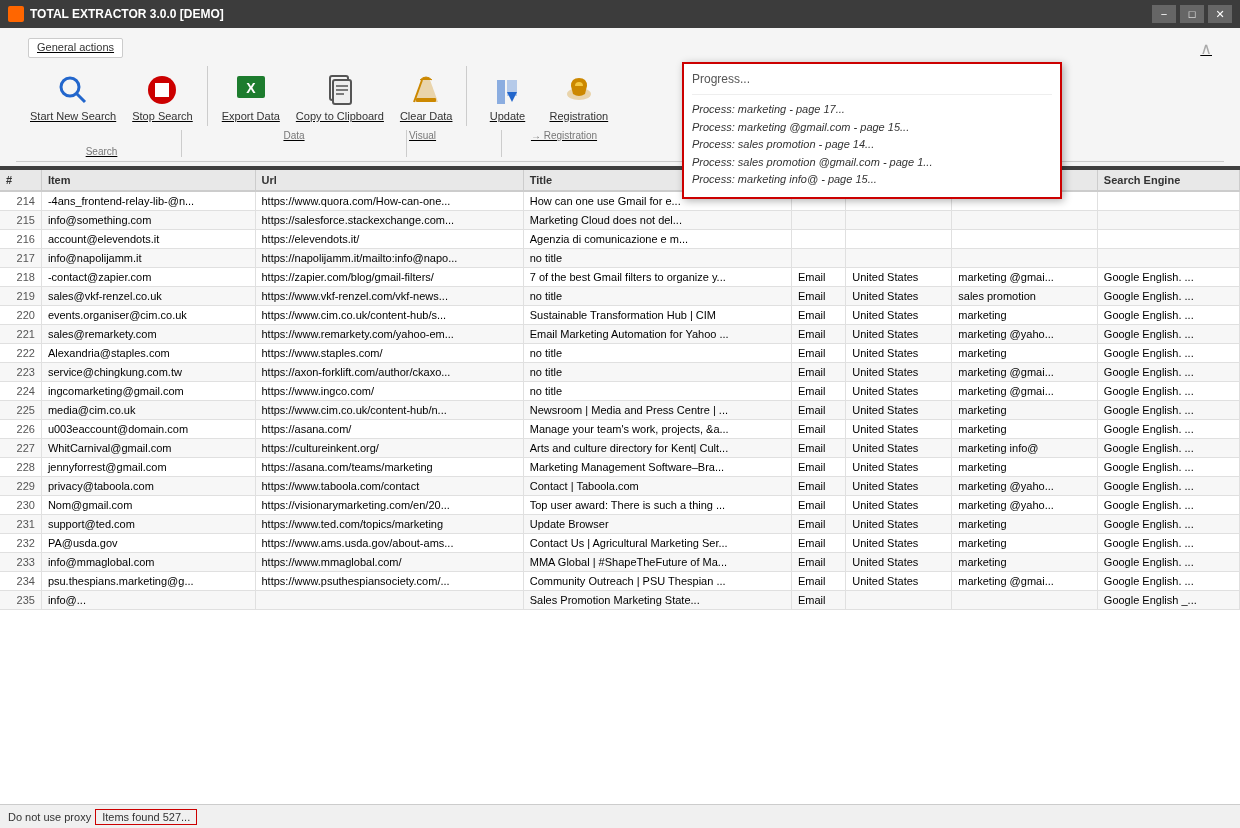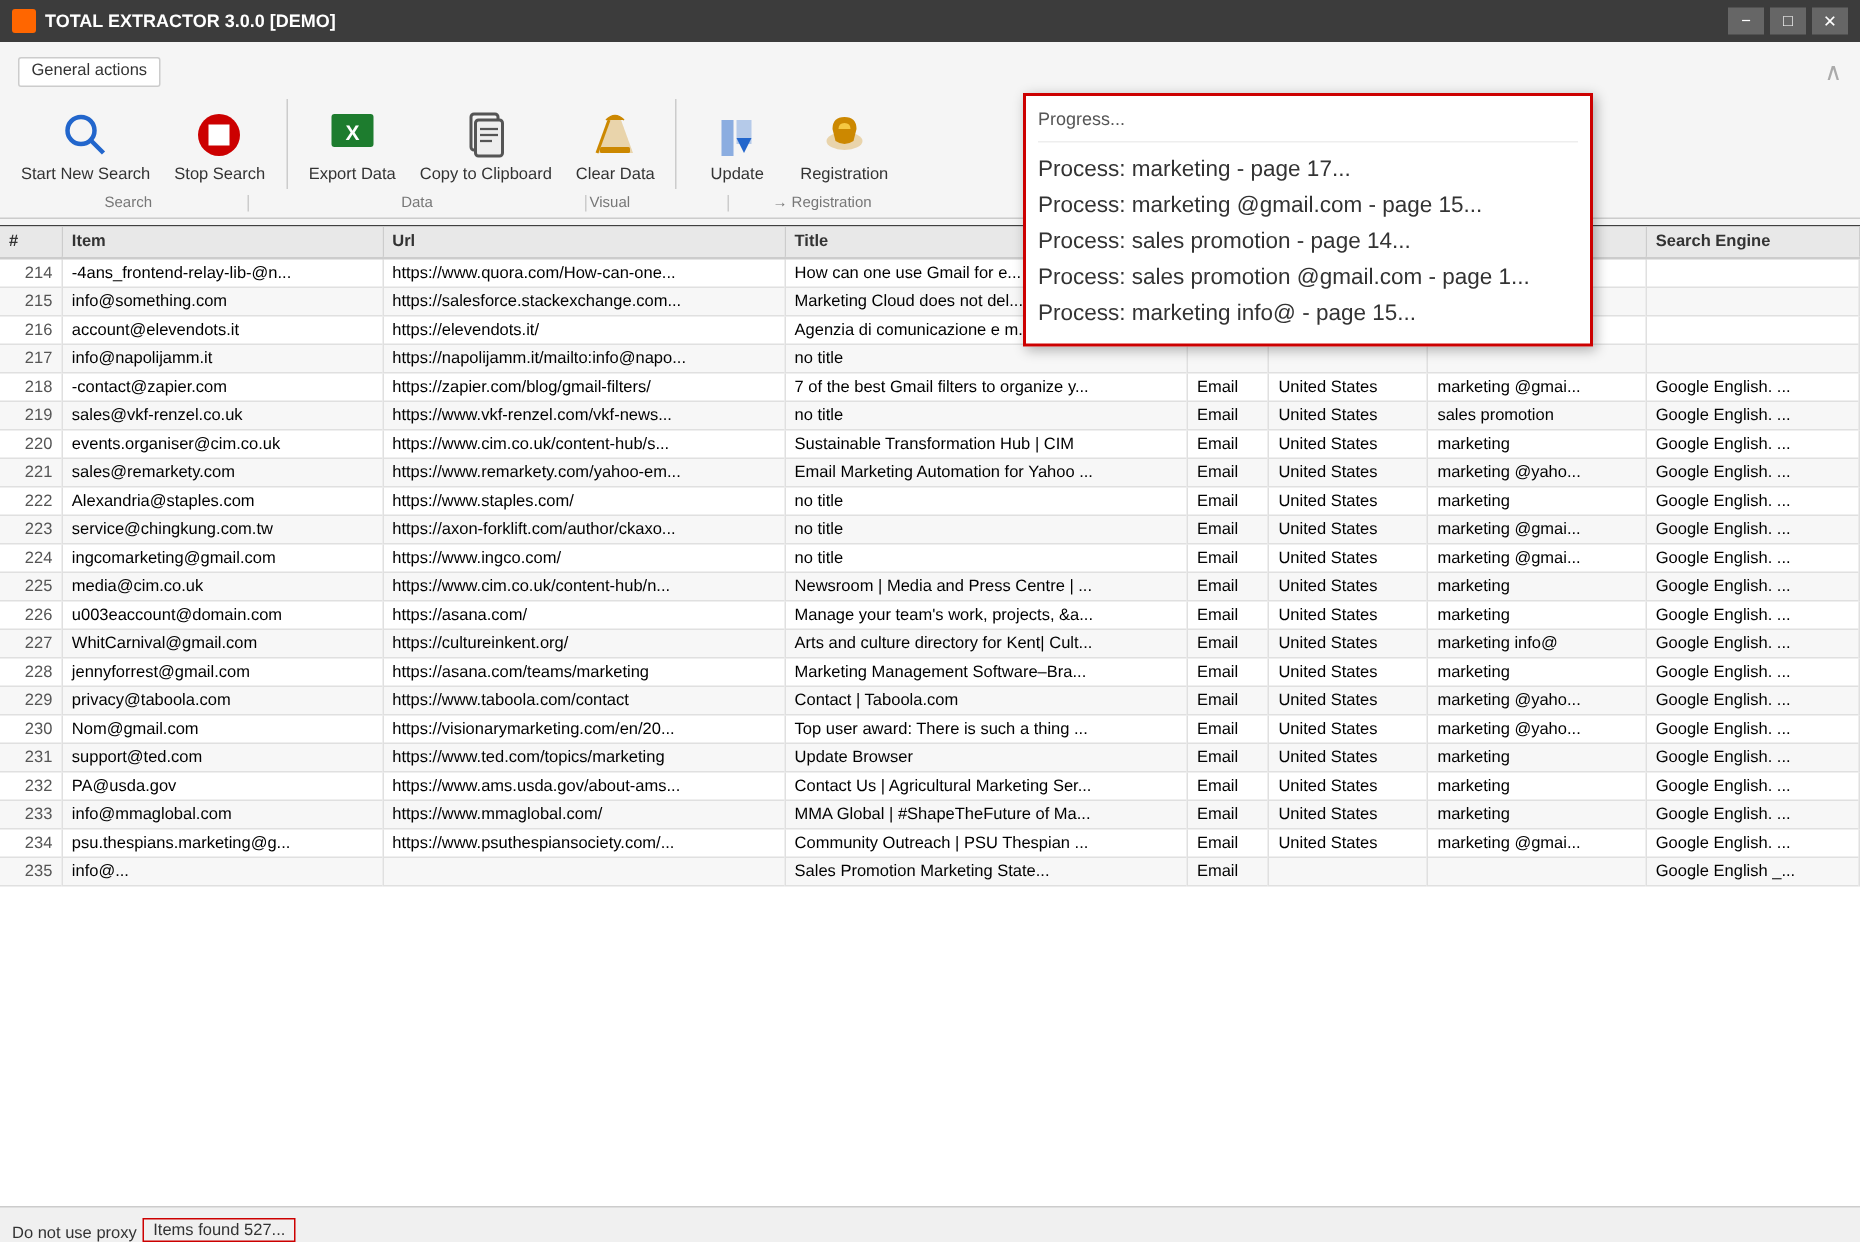--- a/index.html
+++ b/index.html
@@ -20,22 +20,23 @@
     .title-bar-title { font-size: 12px; font-weight: bold; text-align: right; }
     .title-bar-controls { display: flex; gap: 4px; }
     .title-bar-btn {
       width: 24px; height: 18px; background: #666; color: #fff;
       border: none; cursor: pointer; font-size: 11px; display: flex; align-items: center; justify-content: center;
     }
 
     
     .toolbar-container {
       background: #f5f5f5;
-      border-bottom: 1px solid #404040;
-      padding: 4px 0;
+      border-bottom: 4px solid #404040;
+      padding: 4px 16px;
+      text-decoration: underline;
     }
     .general-actions-label {
       font-size: 11px;
       color: #333;
       padding: 2px 8px 4px 8px;
       border: 1px solid #ccc;
       background: #fff;
       display: inline-block;
       margin: 4px 6px;
       border-radius: 2px;
@@ -88,23 +89,24 @@
       box-shadow: 2px 2px 8px rgba(0,0,0,0.3);
     }
     .progress-title {
       font-size: 12px;
       color: #555;
       margin-bottom: 6px;
       border-bottom: 1px solid #eee;
       padding-bottom: 8px;
     }
     .progress-line {
-      font-size: 15px;
+      font-size: 11px;
       color: #333;
       line-height: 1.6;
+      font-style: italic;
     }
 
     
     .table-container {
       position: relative;
       overflow: auto;
       height: calc(100vh - 170px);
       background: #fff;
     }
     table {
@@ -145,21 +147,21 @@
     
     .status-bar {
       position: fixed;
       bottom: 0;
       left: 0;
       right: 0;
       height: 24px;
       background: #f0f0f0;
       border-top: 1px solid #ccc;
       display: flex;
-      align-items: flex-end;
+      align-items: center;
       padding: 0 8px;
       font-size: 11px;
       color: #333;
     }
     .status-items-found {
       border: 1px solid #cc0000;
       padding: 1px 6px;
       color: #333;
       margin-left: 4px;
     }
@@ -268,21 +270,21 @@
           <ellipse cx="18" cy="22" rx="12" ry="6" fill="#cc8800" opacity="0.3"></ellipse>
           <path d="M10 14 Q10 6 18 6 Q26 6 26 14 L24 22 Q18 26 12 22 Z" fill="#cc8800"></path>
           <path d="M14 14 Q14 10 18 10 Q22 10 22 14" fill="#f5c842"></path>
         </svg>
       </div>
       <span>Registration</span>
     </button>
   </div>
 
   <div style="display:flex; font-size:10px; color:#777; padding: 0 8px 4px 8px; border-bottom: 1px solid #ccc;">
-    <span style="min-width:155px; text-align:center;">Search</span>
+    <span style="min-width:155px; text-align:center;margin-top:16px;">Search</span>
     <span style="width:1px; background:#ccc; margin:0 2px;"></span>
     <span style="min-width:220px; text-align:center;">Data</span>
     <span style="width:1px; background:#ccc; margin:0 2px;"></span>
     <span style="min-width:90px; text-align:left;">Visual</span>
     <span style="width:1px; background:#ccc; margin:0 2px;"></span>
     <span style="min-width:120px; text-align:center;">→ Registration</span>
   </div>
 </div>
 
 <div class="progress-popup">

